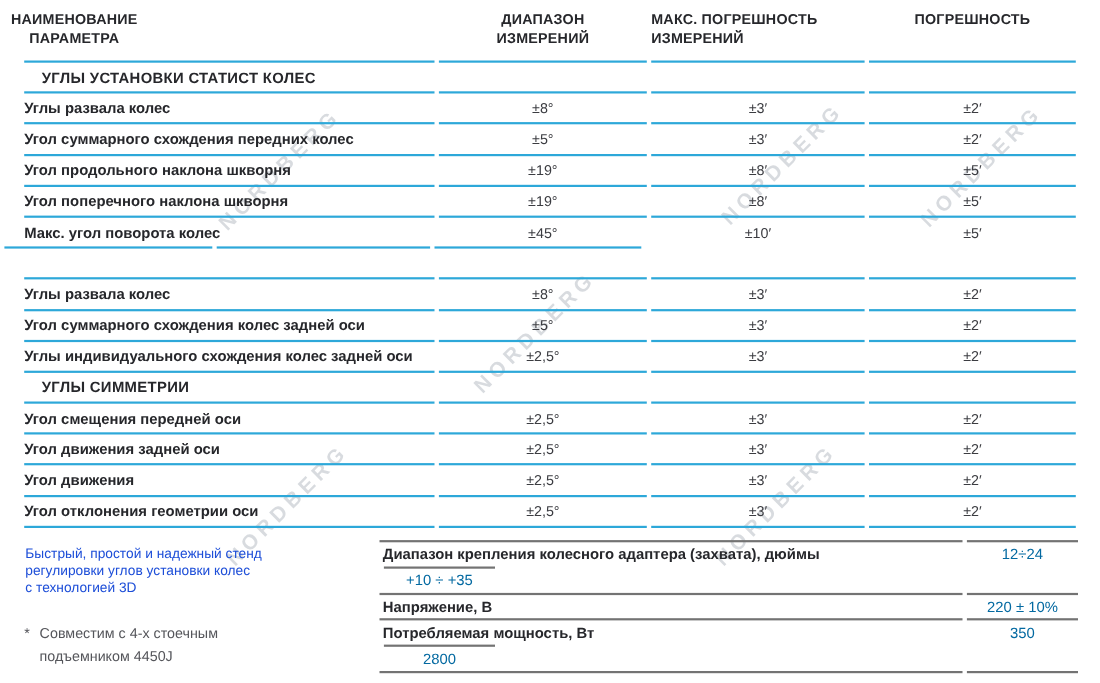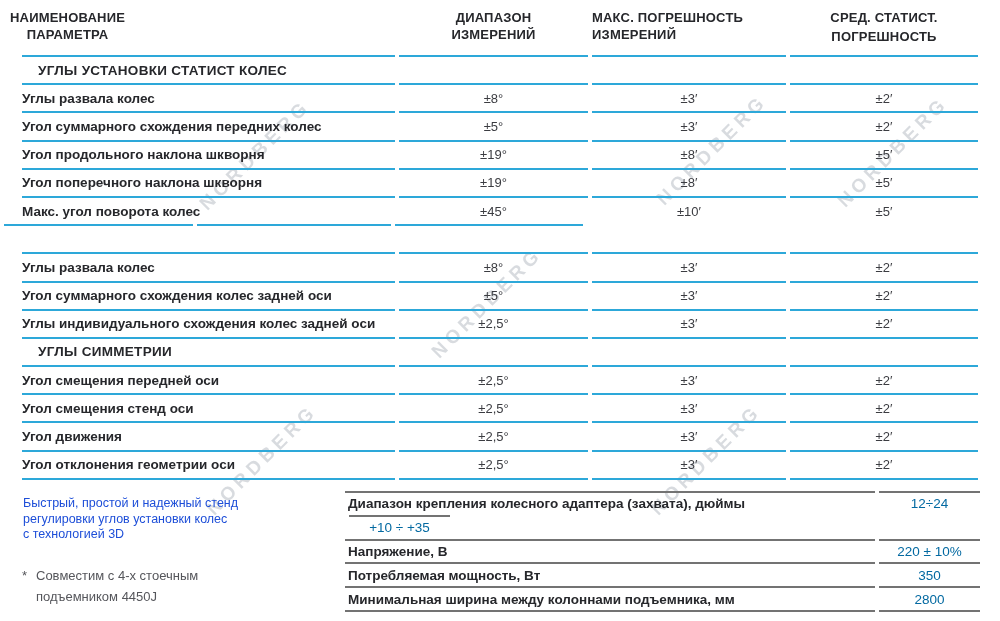--- a/index.html
+++ b/index.html
@@ -66,21 +66,20 @@
     </div>
     <div class="hcol h2">
       <div>ДИАПАЗОН</div>
       <div>ИЗМЕРЕНИЙ</div>
     </div>
     <div class="hcol h3">
       <div>МАКС. ПОГРЕШНОСТЬ</div>
       <div>ИЗМЕРЕНИЙ</div>
     </div>
     <div class="hcol h4">
-      <div>СРЕД. СТАТИСТ.</div>
       <div>ПОГРЕШНОСТЬ</div>
     </div>
   </div>
 
   <div id="main-table">
       <div class="band">
         <div class="cell c1 section-title">
           <span>УГЛЫ УСТАНОВКИ СТАТИСТ КОЛЕС</span>
         </div>
         <div class="cell c2"></div>
@@ -221,21 +220,21 @@
         </div>
         <div class="cell c3 val">
           <span>±3′</span>
         </div>
         <div class="cell c4 val">
           <span>±2′</span>
         </div>
       </div>
       <div class="band">
         <div class="cell c1 param-name">
-          <span>Угол смещения стенд оси</span>
+          <span>Угол движения задней оси</span>
         </div>
         <div class="cell c2 val">
           <span>±2,5°</span>
         </div>
         <div class="cell c3 val">
           <span>±3′</span>
         </div>
         <div class="cell c4 val">
           <span>±2′</span>
         </div>
@@ -313,23 +312,20 @@
       </div>
       <div class="srow">
         <div class="scell slabel">
           <span>Потребляемая мощность, Вт</span>
         </div>
         <div class="scell sval">
           <span>350</span>
         </div>
       </div>
       <div class="srow">
-        <div class="scell slabel">
-          <span>Минимальная ширина между колоннами подъемника, мм</span>
-        </div>
         <div class="scell sval">
           <span>2800</span>
         </div>
       </div>
       <div class="srow send">
         <div class="scell slabel"></div>
         <div class="scell sval"></div>
       </div>
     </div>
 

